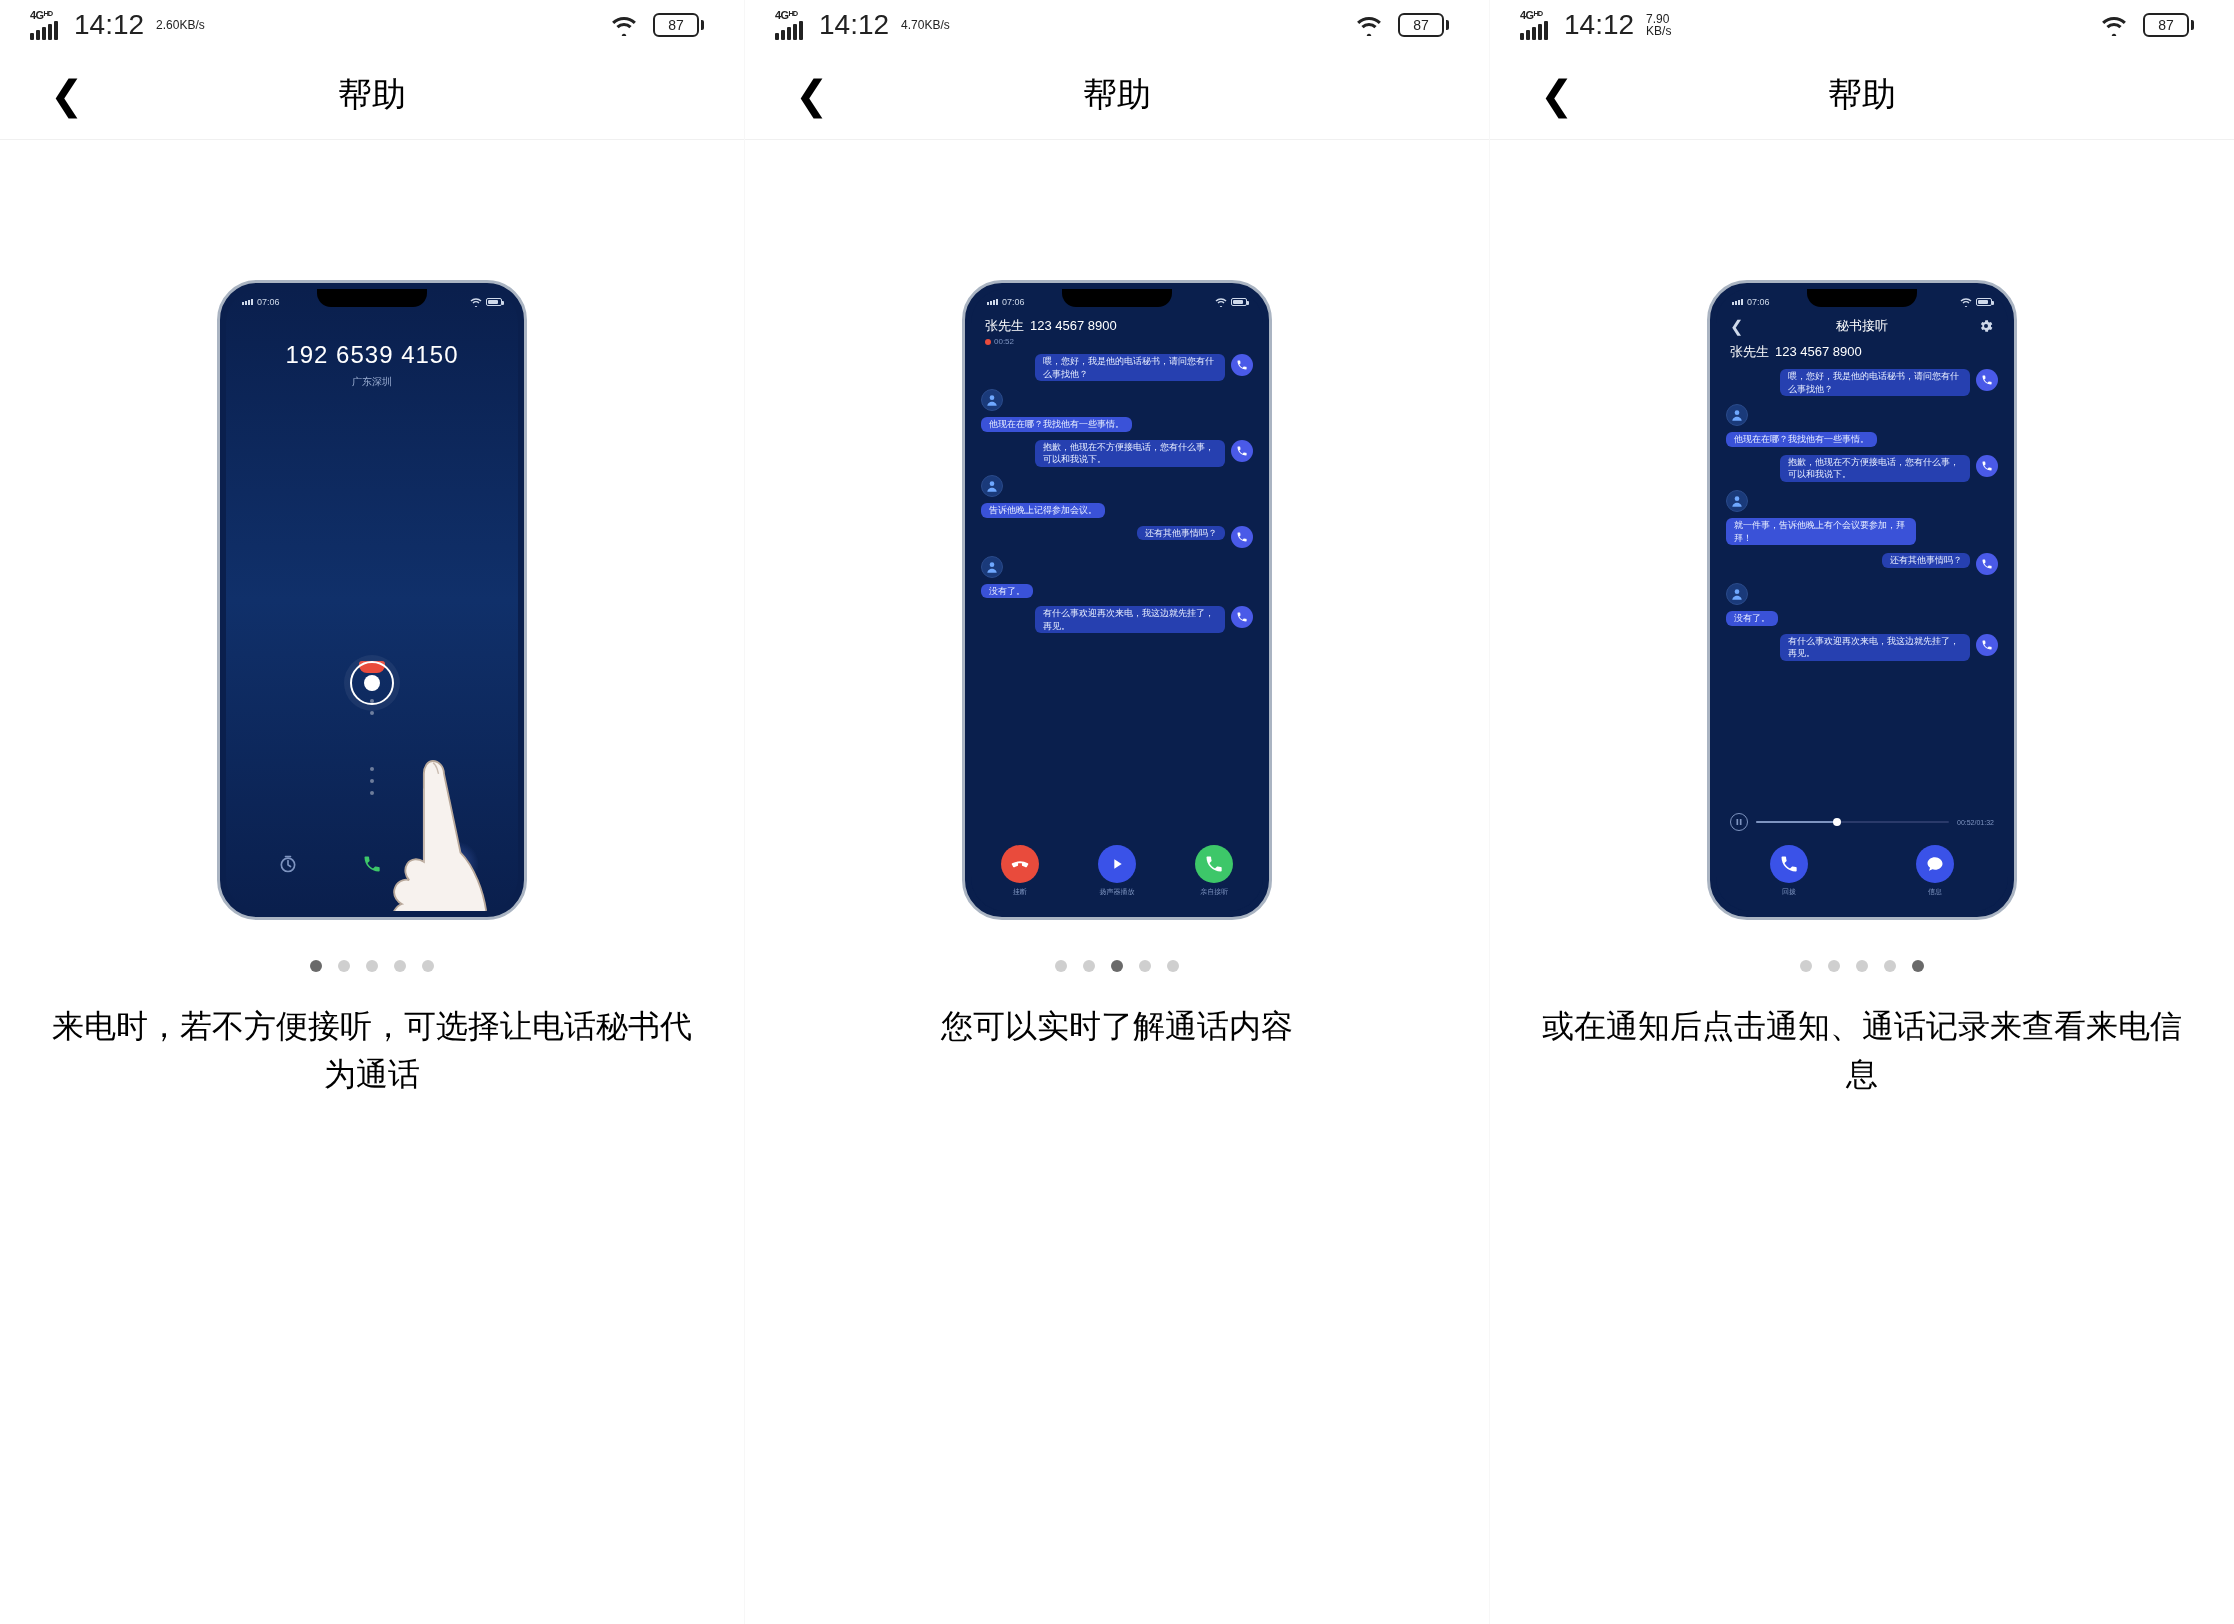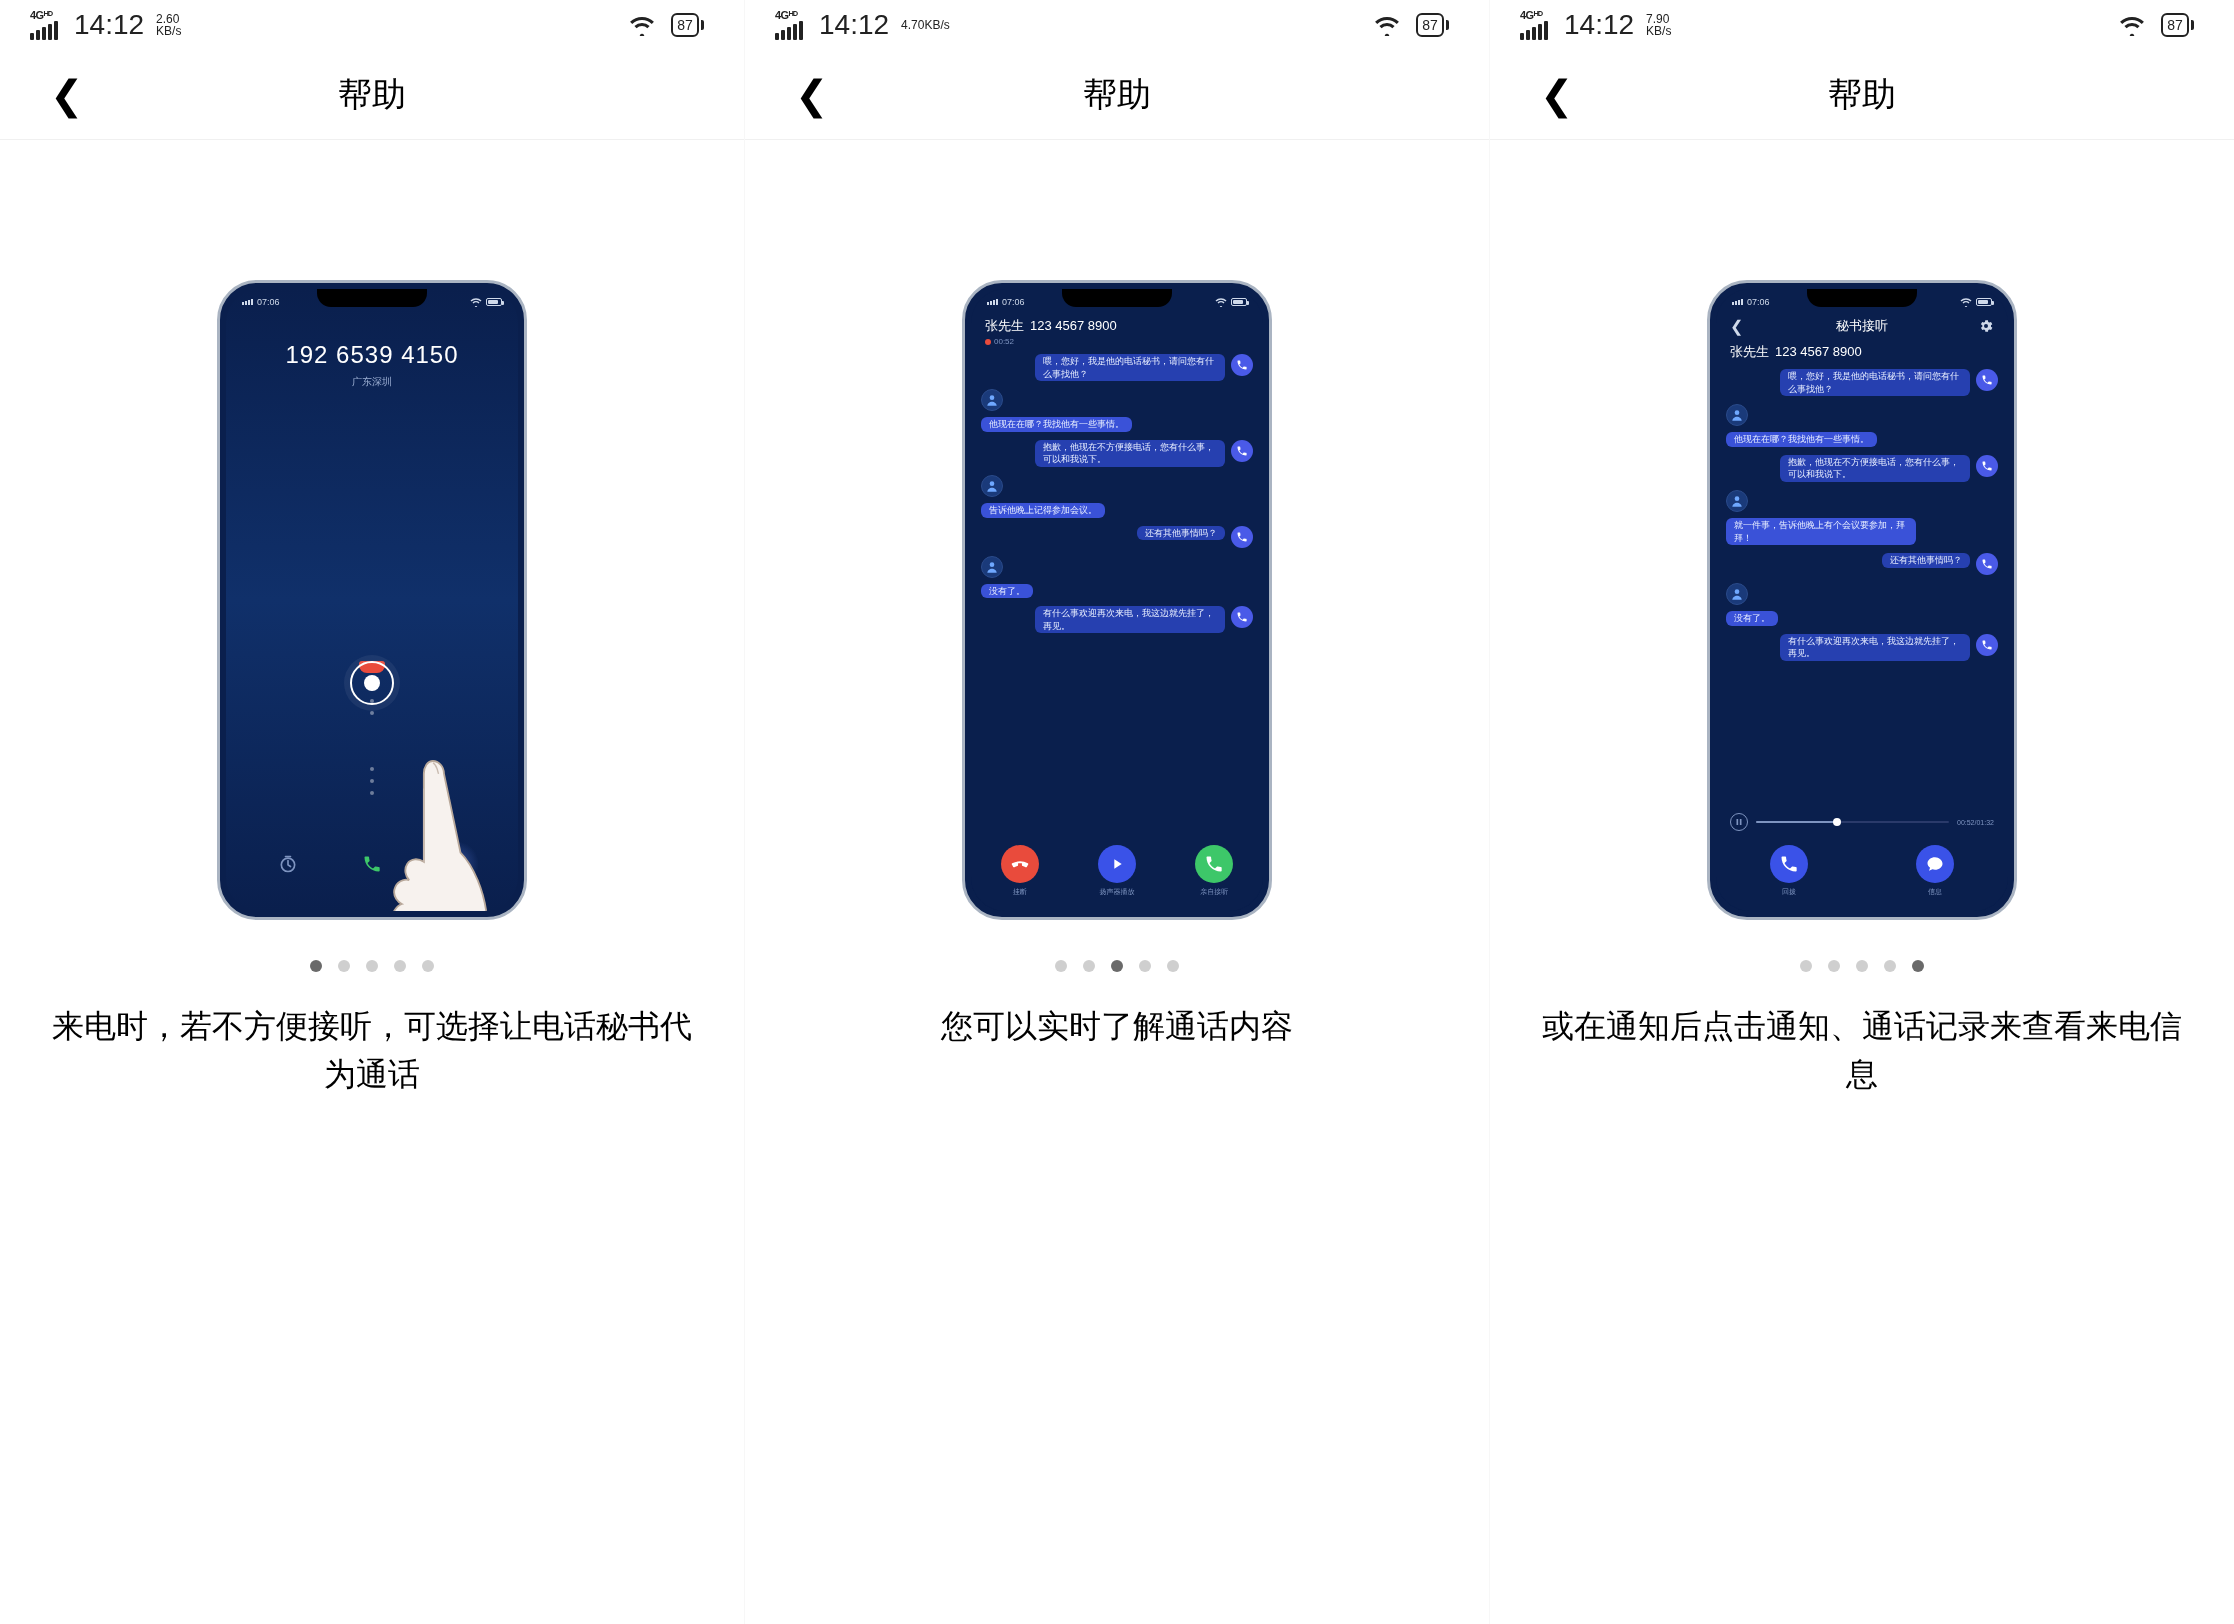--- a/index.html
+++ b/index.html
@@ -13,21 +13,21 @@
   .sb-left { display: flex; align-items: center; gap: 6px; }
   .sb-sig { display: flex; align-items: flex-end; gap: 2px; margin-right: 4px; }
   .sb-bar { width: 4px; background: #222; border-radius: 1px; }
   .sb-bar.b1{height:7px}.sb-bar.b2{height:10px}.sb-bar.b3{height:13px}.sb-bar.b4{height:16px}.sb-bar.b5{height:19px}
   .sb-4g { font-size: 11px; line-height: 1; font-weight: 600; letter-spacing: -0.5px; }
   .sb-time { font-size: 28px; font-weight: 500; margin: 0 6px; }
   .sb-kbs { font-size: 12px; line-height: 1; }
   .sb-right { display: flex; align-items: center; gap: 16px; }
   .wifi-svg { width: 26px; height: 22px; }
   .batt { display: flex; align-items: center; }
-  .batt-body { width: 28px; height: 24px; border: 2px solid #222; border-radius: 6px; display: flex; align-items: center; justify-content: center; font-size: 14px; font-weight: 500; position: relative; }
+  .batt-body { width: 46px; height: 24px; border: 2px solid #222; border-radius: 6px; display: flex; align-items: center; justify-content: center; font-size: 14px; font-weight: 500; position: relative; }
   .batt-cap { width: 3px; height: 10px; background: #222; border-radius: 0 2px 2px 0; margin-left: 2px; }
 
   
   .header { height: 90px; display: flex; align-items: center; padding: 0 50px; position: relative; border-bottom: 1px solid #f0f0f0; }
   .back { font-size: 40px; font-weight: 300; color: #000; cursor: pointer; }
   .title { position: absolute; left: 0; right: 0; text-align: center; font-size: 34px; font-weight: 500; pointer-events: none; }
 
   .content { flex: 1; display: flex; flex-direction: column; align-items: center; padding-top: 140px; }
 
   
@@ -113,21 +113,21 @@
             <span class="sb-4g">4Gᴴᴰ</span>
             <div class="sb-sig">
               <i class="sb-bar b1"></i>
               <i class="sb-bar b2"></i>
               <i class="sb-bar b3"></i>
               <i class="sb-bar b4"></i>
               <i class="sb-bar b5"></i>
             </div>
           </div>
           <span class="sb-time">14:12</span>
-          <div style="display:flex;flex-direction:column;line-height:1;">
+          <div style="display:flex;line-height:1;">
             <span class="sb-kbs">2.60</span>
             <span class="sb-kbs">KB/s</span>
           </div>
         </div>
         <div class="sb-right">
           <span>
             <svg class="wifi-svg" viewBox="0 0 24 20">
               <path d="M12 18 a2 2 0 1 0 0.001 0 M5 11 a10 10 0 0 1 14 0 l-2 2 a7 7 0 0 0 -10 0 z M1 7 a16 16 0 0 1 22 0 l-2 2 a13 13 0 0 0 -18 0 z" fill="#222"></path>
             </svg>
           </span>

